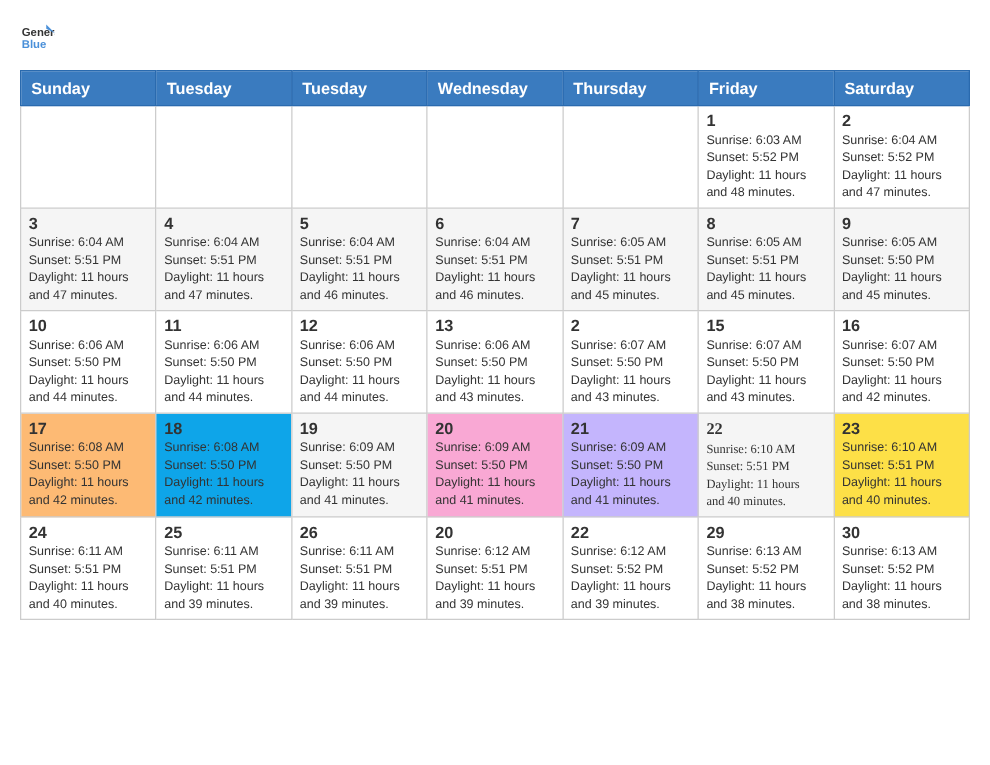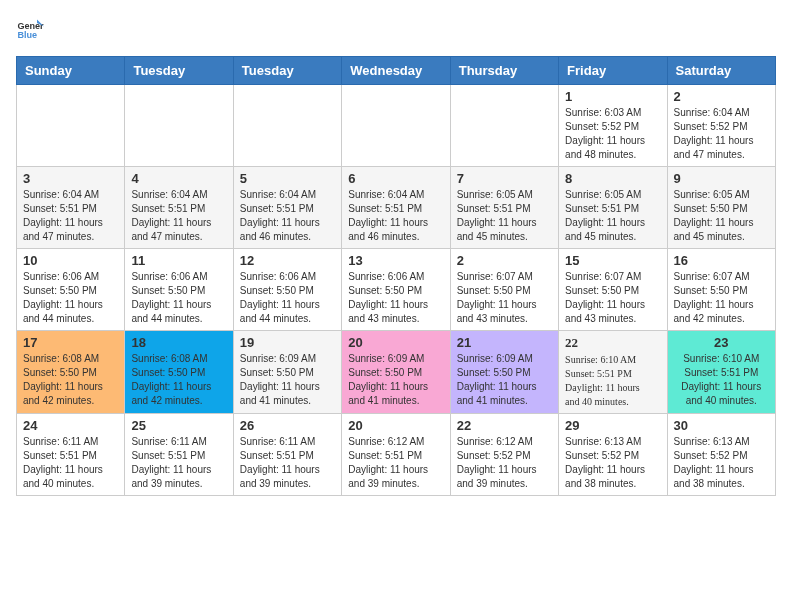--- a/index.html
+++ b/index.html
@@ -268,21 +268,21 @@
 Daylight: 11 hours
 and 41 minutes.</div>
         </td>
         <td style="background: rgb(245, 245, 245); font-family: Liberation Serif, serif;">
           <span class="day-num">22</span>
           <div class="day-info" style="white-space: pre-line;">Sunrise: 6:10 AM
 Sunset: 5:51 PM
 Daylight: 11 hours
 and 40 minutes.</div>
         </td>
-        <td style="background: #5eead4; text-align: center;">
+        <td style="background: #fde047;">
           <span class="day-num">23</span>
           <div class="day-info" style="white-space: pre-line;">Sunrise: 6:10 AM
 Sunset: 5:51 PM
 Daylight: 11 hours
 and 40 minutes.</div>
         </td>
       </tr>
       <tr>
         <td>
           <span class="day-num">24</span>

